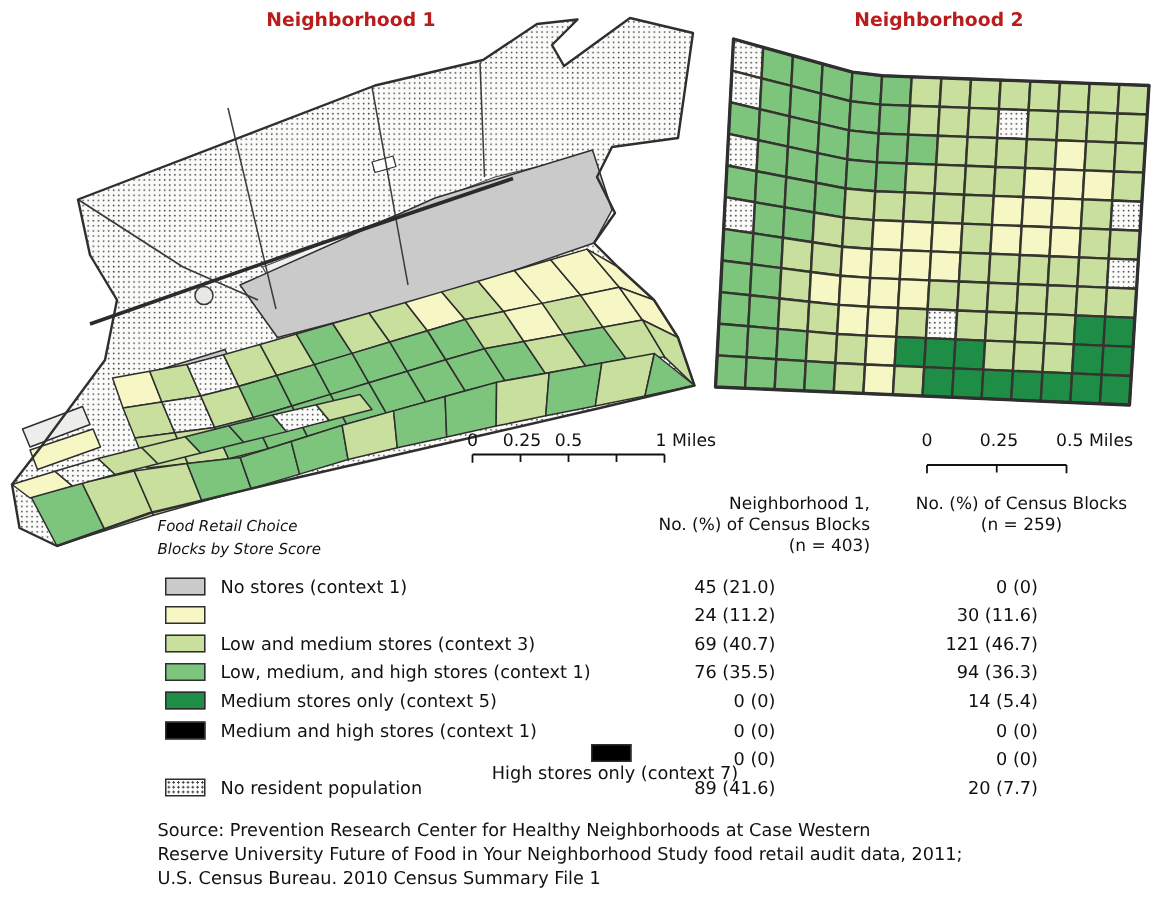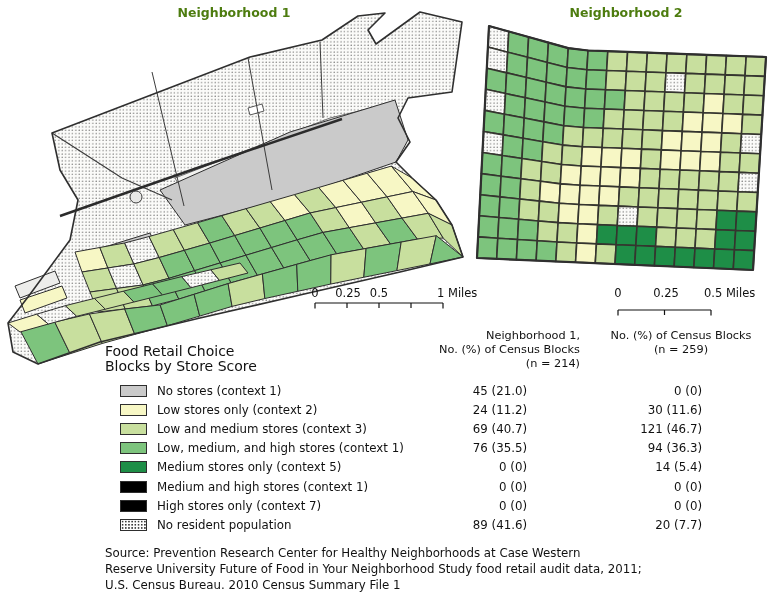--- a/index.html
+++ b/index.html
@@ -2,37 +2,37 @@
 <html><head>
 <meta charset="utf-8">
 <style>
   html,body{margin:0;padding:0;background:#ffffff;}
   #root{
     position:relative;width:773px;height:600px;background:#ffffff;overflow:hidden;
     font-family:"DejaVu Sans","Liberation Sans",sans-serif;color:#111;
   }
   .map-title{
     position:absolute;width:220px;text-align:center;
-    font-size:12.5px;font-weight:bold;letter-spacing:0px;color:#4d7c0f;
+    font-size:12.5px;font-weight:bold;letter-spacing:0px;color:#b91c1c;
   }
   #title1{left:124px;top:5px;}
   #title2{left:516px;top:5px;}
   #maps-svg{position:absolute;left:0;top:0;}
   #maps-svg text{font-family:"DejaVu Sans","Liberation Sans",sans-serif;font-size:11.5px;fill:#111;}
   .legend-heading{
-    position:absolute;left:105px;top:344px;font-size:14px;line-height:15px;color:#111;
+    position:absolute;left:105px;top:344px;font-size:10px;line-height:15px;color:#111;font-style:italic;
   }
   .col-header{
     position:absolute;top:329px;width:170px;text-align:center;
     font-size:11.3px;line-height:14.2px;color:#111;
   }
   #col1-header{left:410px;text-align:right;}
   #col2-header{left:596px;}
   .legend-row{
-    position:absolute;left:115px;width:600px;height:19.2px;
+    position:absolute;left:105px;width:600px;height:19.2px;
     display:flex;align-items:center;
   }
   .swatch{
     width:27px;height:12px;margin-left:5px;border:1px solid #2e2e2e;box-sizing:border-box;
     flex:0 0 auto;background:#fff;
   }
   .row-label{margin-left:10px;font-size:11.8px;white-space:nowrap;}
   .val{position:absolute;top:0;height:19.2px;display:flex;align-items:center;justify-content:flex-end;font-size:11.8px;}
   .val.n1{left:292px;width:120px;}
   .val.n2{left:467px;width:120px;}
@@ -319,37 +319,36 @@
   </svg>
 
   <div class="legend-heading">
     <div>Food Retail Choice</div>
     <div>Blocks by Store Score</div>
   </div>
 
   <div id="col1-header" class="col-header">
     <div>Neighborhood 1,</div>
     <div>No. (%) of Census Blocks</div>
-    <div>(n = 214)</div>
+    <div>(n = 403)</div>
   </div>
   <div id="col2-header" class="col-header">
     <div>No. (%) of Census Blocks</div>
     <div>(n = 259)</div>
   </div>
 
   <div id="legend-rows">
       <div class="legend-row" style="top: 381px;">
         <div class="swatch" style="background-color: rgb(202, 202, 202);"></div>
         <div class="row-label">No stores (context 1)</div>
         <div class="val n1">45 (21.0)</div>
         <div class="val n2">0 (0)</div>
       </div>
       <div class="legend-row" style="top: 400.2px;">
         <div class="swatch" style="background-color: rgb(247, 247, 197);"></div>
-        <div class="row-label">Low stores only (context 2)</div>
         <div class="val n1">24 (11.2)</div>
         <div class="val n2">30 (11.6)</div>
       </div>
       <div class="legend-row" style="top: 419.4px;">
         <div class="swatch" style="background-color: rgb(200, 223, 158);"></div>
         <div class="row-label">Low and medium stores (context 3)</div>
         <div class="val n1">69 (40.7)</div>
         <div class="val n2">121 (46.7)</div>
       </div>
       <div class="legend-row" style="top: 438.6px;">
@@ -363,21 +362,21 @@
         <div class="row-label">Medium stores only (context 5)</div>
         <div class="val n1">0 (0)</div>
         <div class="val n2">14 (5.4)</div>
       </div>
       <div class="legend-row" style="top: 477px;">
         <div class="swatch" style="background-color: rgb(0, 0, 0);"></div>
         <div class="row-label">Medium and high stores (context 1)</div>
         <div class="val n1">0 (0)</div>
         <div class="val n2">0 (0)</div>
       </div>
-      <div class="legend-row" style="top: 496.2px;">
+      <div class="legend-row" style="top: 496.2px; flex-direction: column;">
         <div class="swatch" style="background-color: rgb(0, 0, 0);"></div>
         <div class="row-label">High stores only (context 7)</div>
         <div class="val n1">0 (0)</div>
         <div class="val n2">0 (0)</div>
       </div>
       <div class="legend-row" style="top: 515.4px;">
         <div class="swatch" style="background-color: rgb(255, 255, 255); background-image: radial-gradient(circle, rgb(60, 60, 60) 0.7px, rgba(0, 0, 0, 0) 0.9px); background-size: 3.2px 3.2px;"></div>
         <div class="row-label">No resident population</div>
         <div class="val n1">89 (41.6)</div>
         <div class="val n2">20 (7.7)</div>

